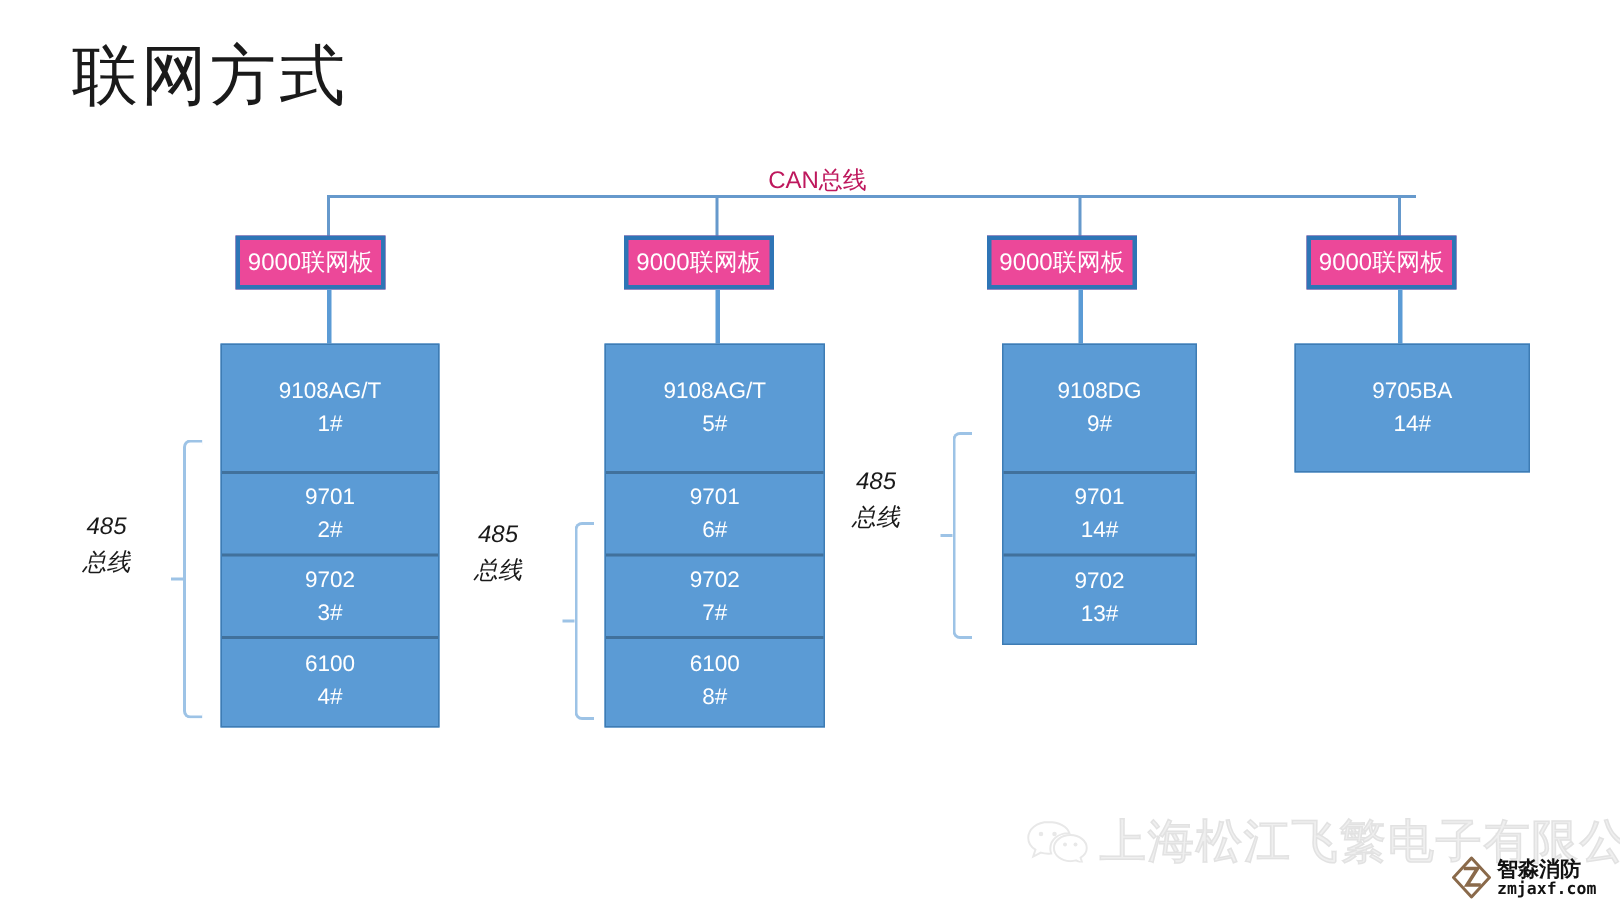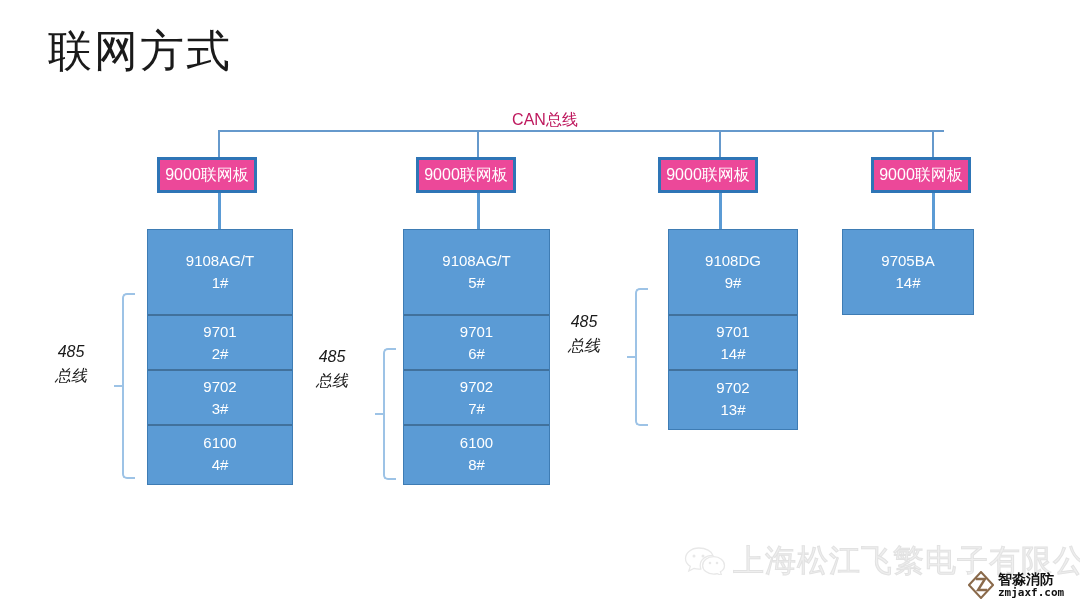--- a/index.html
+++ b/index.html
@@ -102,21 +102,21 @@
     top: 229px;
     box-sizing: border-box;
     background: #5B9BD5;
     border: 1px solid #3E7CB4;
     display: flex;
     flex-direction: column;
   }
   .st-1 { left: 147px; width: 146px; height: 256px; }
   .st-2 { left: 403px; width: 147px; height: 256px; }
   .st-3 { left: 655px; width: 130px; height: 201px; margin-left: 13px; }
-  .st-4 { left: 842px; width: 132px; height: 86px; }
+  .st-4 { left: 863px; width: 157px; height: 86px; }
 
   .cell {
     box-sizing: border-box;
     color: #ffffff;
     display: flex;
     flex-direction: column;
     align-items: center;
     justify-content: center;
     text-align: center;
     font-size: 15px;

